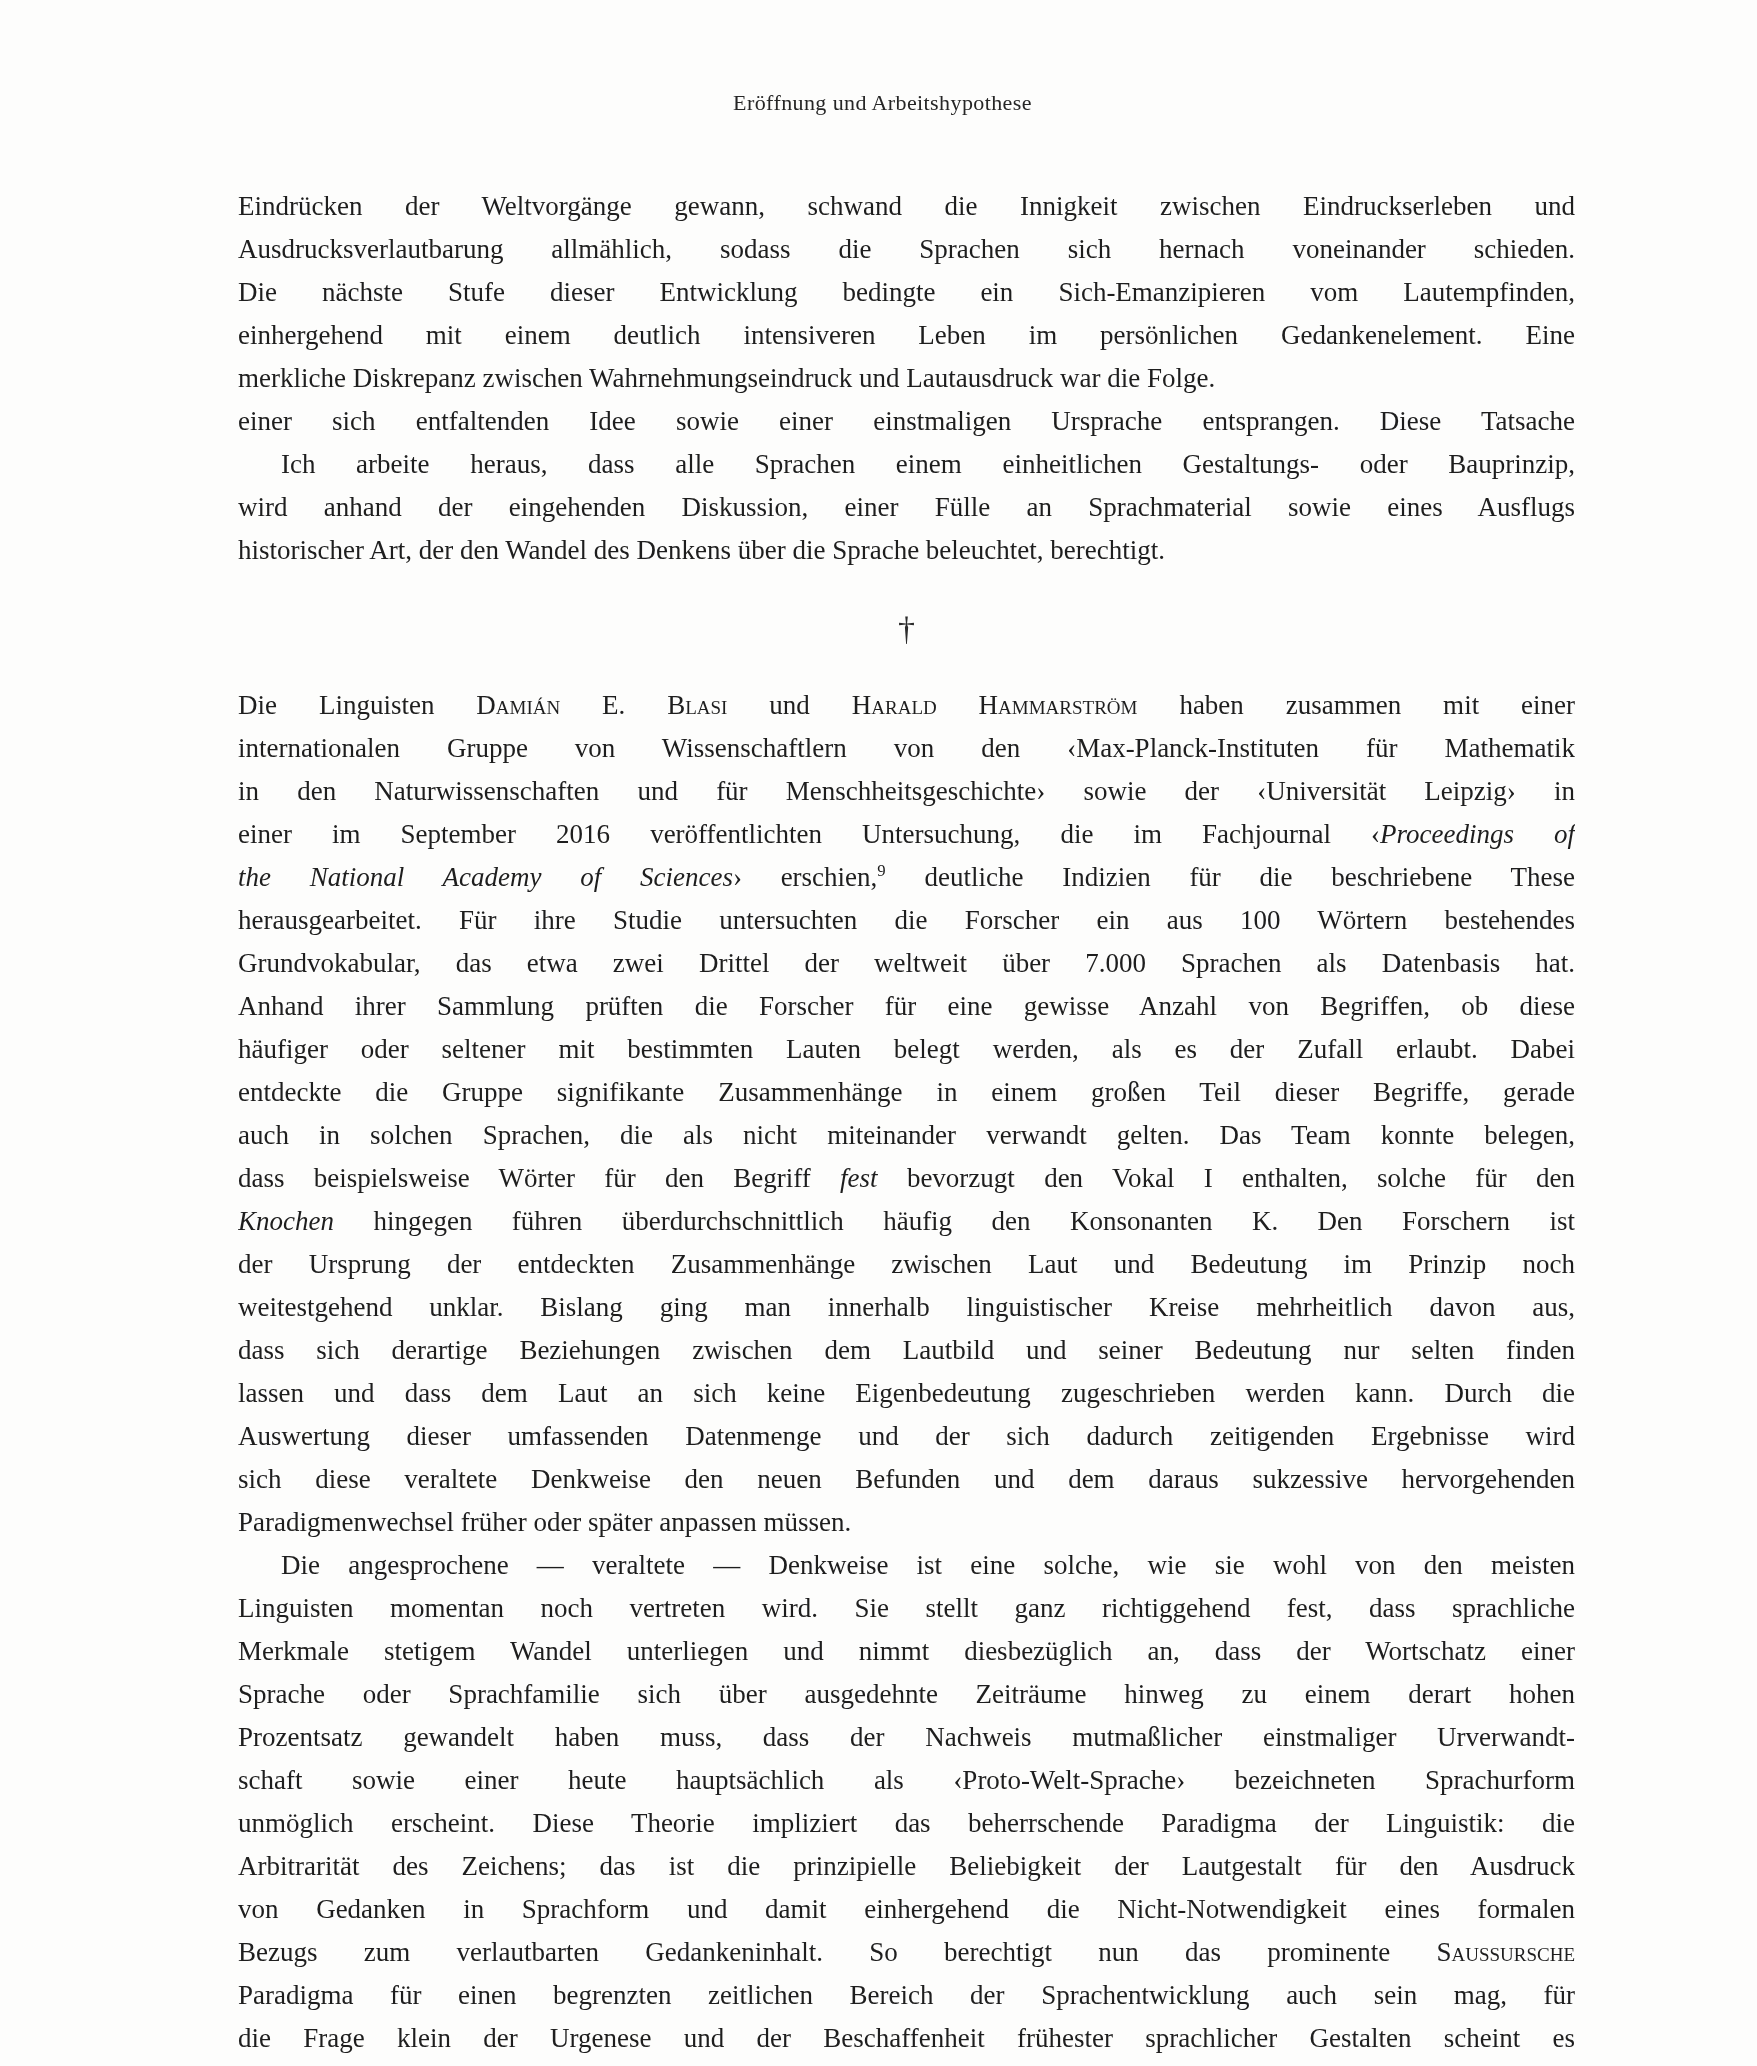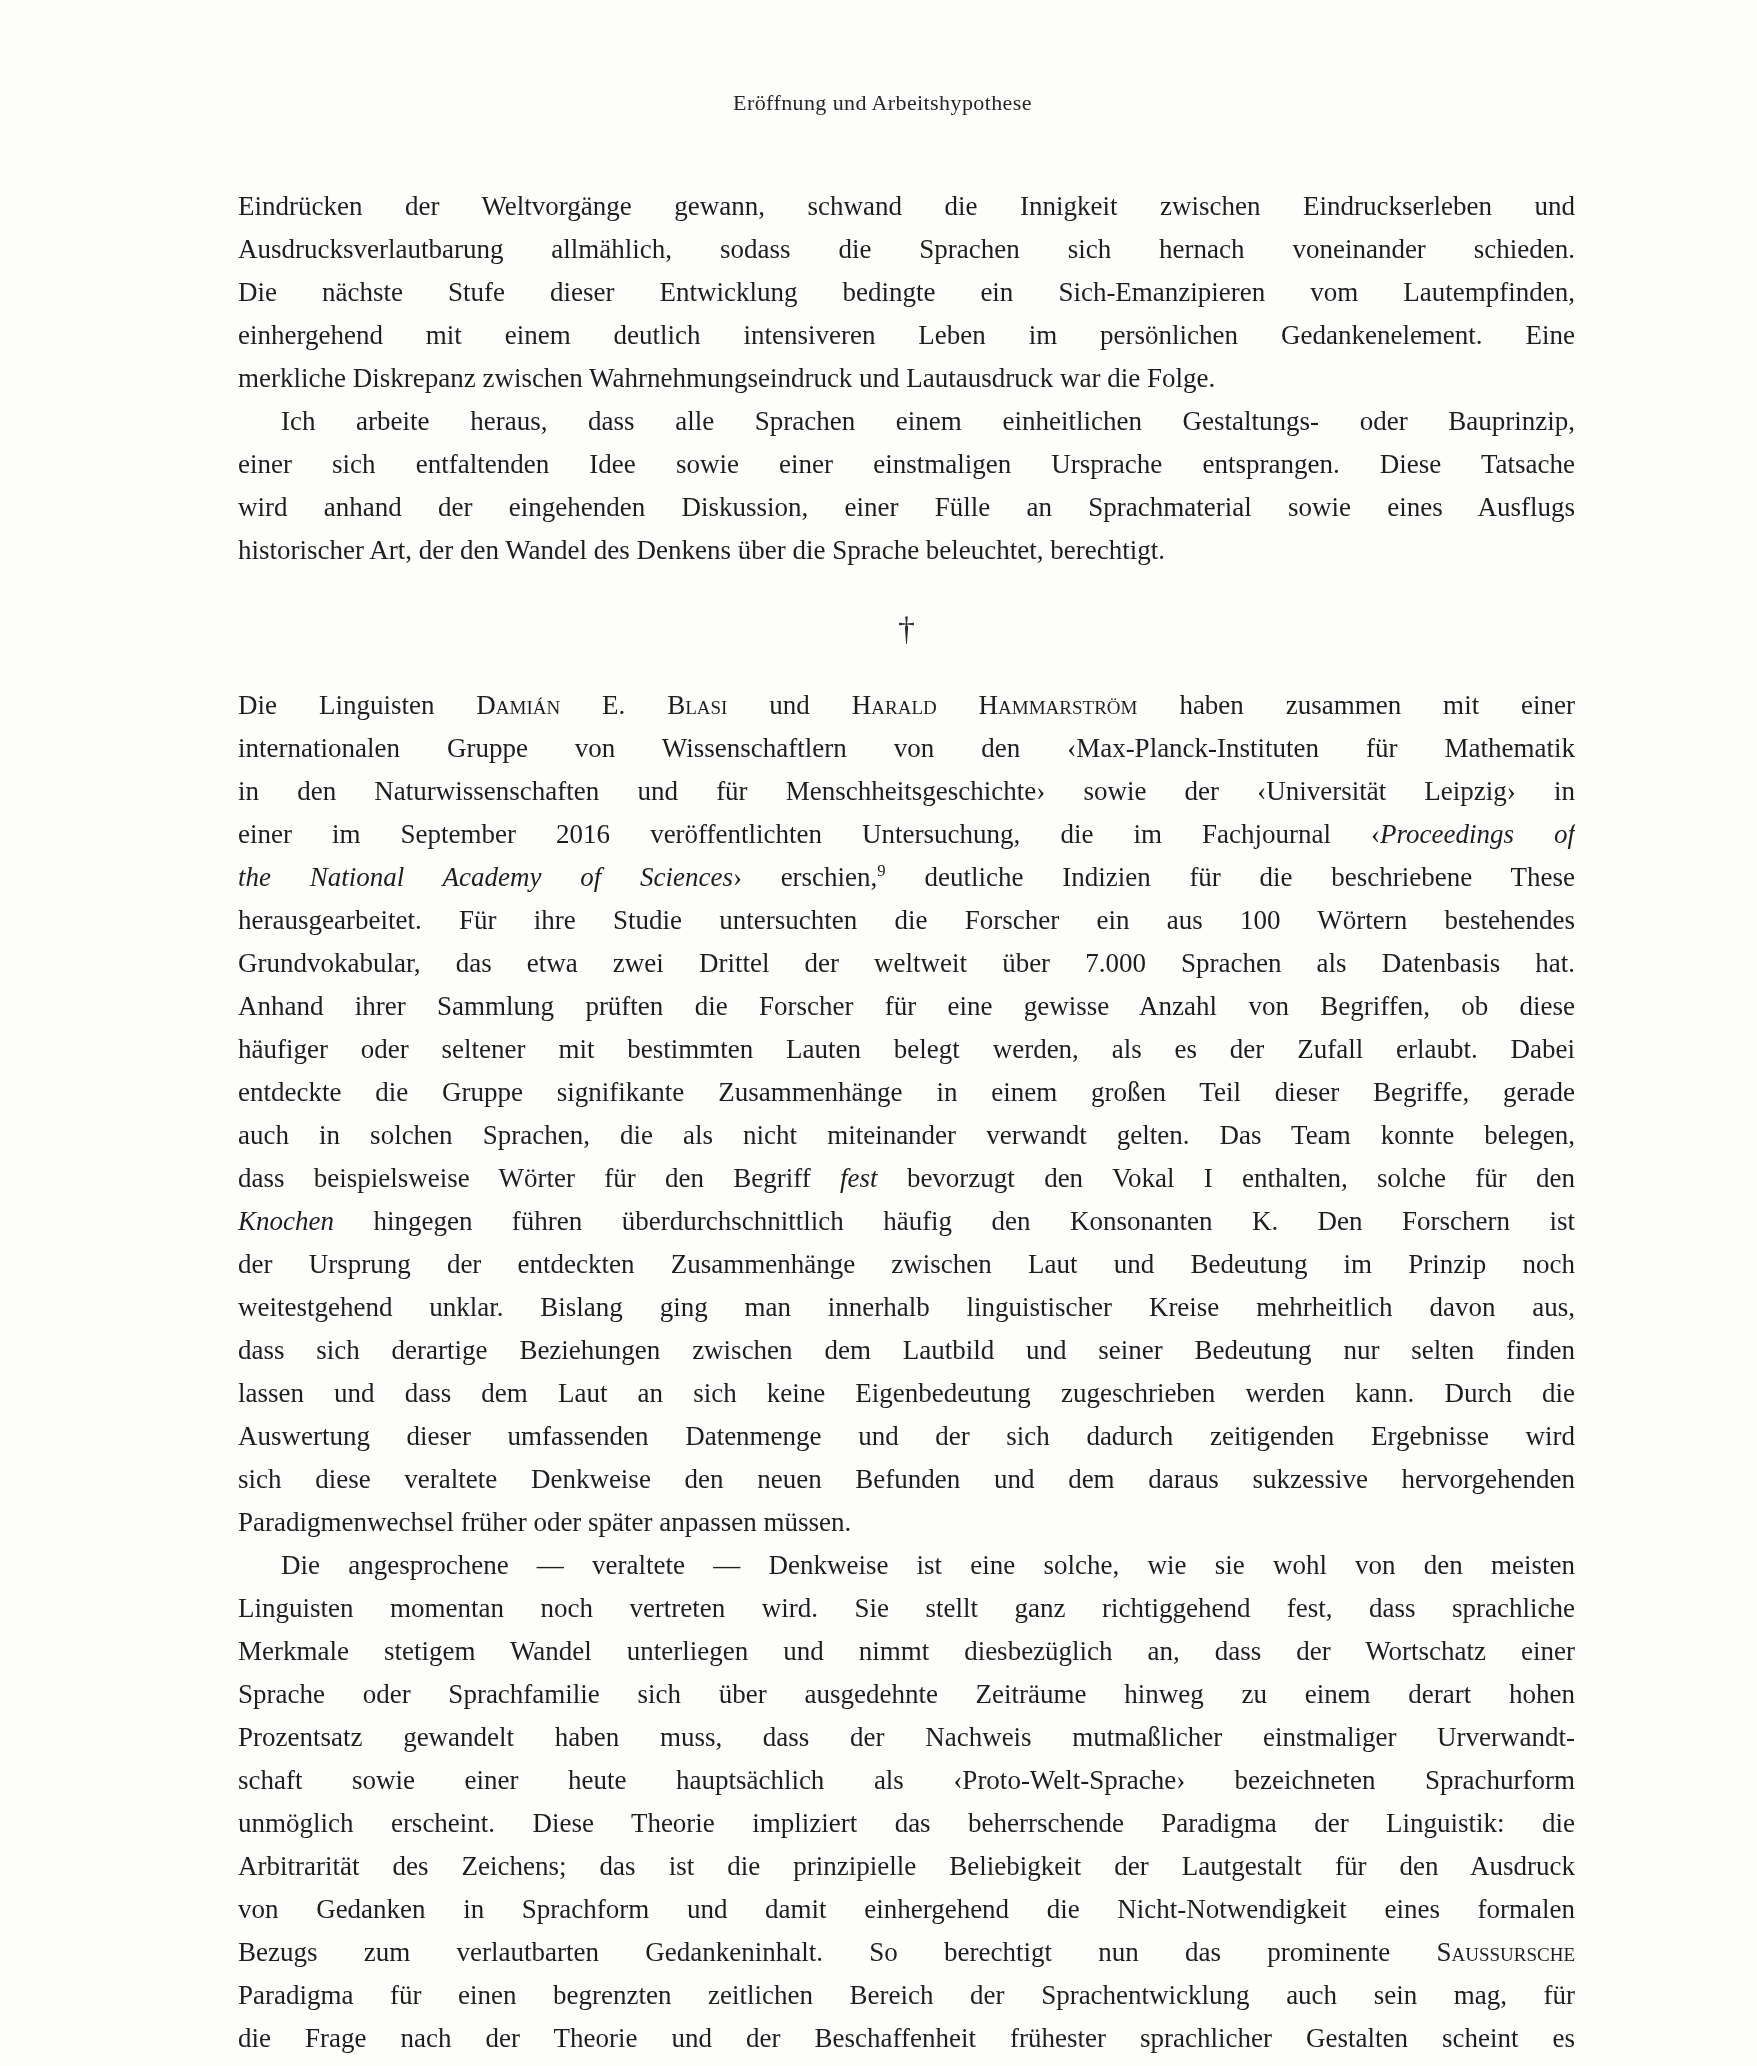--- a/index.html
+++ b/index.html
@@ -59,22 +59,22 @@
 
   <div class="running-header">Eröffnung und Arbeitshypothese</div>
 
   <div class="text-block">
 
   <div class="line">Eindrücken der Weltvorgänge gewann, schwand die Innigkeit zwischen Eindruckserleben und</div>
       <div class="line">Ausdrucksverlautbarung allmählich, sodass die Sprachen sich hernach voneinander schieden.</div>
       <div class="line">Die nächste Stufe dieser Entwicklung bedingte ein Sich-Emanzipieren vom Lautempfinden,</div>
       <div class="line">einhergehend mit einem deutlich intensiveren Leben im persönlichen Gedankenelement. Eine</div>
       <div class="line last">merkliche Diskrepanz zwischen Wahrnehmungseindruck und Lautausdruck war die Folge.</div>
+      <div class="line">einer sich entfaltenden Idee sowie einer einstmaligen Ursprache entsprangen. Diese Tatsache</div>
       <div class="line indent">Ich arbeite heraus, dass alle Sprachen einem einheitlichen Gestaltungs- oder Bauprinzip,</div>
-      <div class="line">einer sich entfaltenden Idee sowie einer einstmaligen Ursprache entsprangen. Diese Tatsache</div>
       <div class="line">wird anhand der eingehenden Diskussion, einer Fülle an Sprachmaterial sowie eines Ausflugs</div>
       <div class="line last">historischer Art, der den Wandel des Denkens über die Sprache beleuchtet, berechtigt.</div>
       <div class="ornament">†</div>
       <div class="line">Die Linguisten <span class="sc">Damián E. Blasi</span> und <span class="sc">Harald Hammarström</span> haben zusammen mit einer</div>
       <div class="line">internationalen Gruppe von Wissenschaftlern von den ‹Max-Planck-Instituten für Mathematik</div>
       <div class="line">in den Naturwissenschaften und für Menschheitsgeschichte› sowie der ‹Universität Leipzig› in</div>
       <div class="line">einer im September 2016 veröffentlichten Untersuchung, die im Fachjournal ‹<i>Proceedings of</i></div>
       <div class="line"><i>the National Academy of Sciences</i>› erschien,<sup>9</sup> deutliche Indizien für die beschriebene These</div>
       <div class="line">herausgearbeitet. Für ihre Studie untersuchten die Forscher ein aus 100 Wörtern bestehendes</div>
       <div class="line">Grundvokabular, das etwa zwei Drittel der weltweit über 7.000 Sprachen als Datenbasis hat.</div>
@@ -95,17 +95,17 @@
       <div class="line">Linguisten momentan noch vertreten wird. Sie stellt ganz richtiggehend fest, dass sprachliche</div>
       <div class="line">Merkmale stetigem Wandel unterliegen und nimmt diesbezüglich an, dass der Wortschatz einer</div>
       <div class="line">Sprache oder Sprachfamilie sich über ausgedehnte Zeiträume hinweg zu einem derart hohen</div>
       <div class="line">Prozentsatz gewandelt haben muss, dass der Nachweis mutmaßlicher einstmaliger Urverwandt-</div>
       <div class="line">schaft sowie einer heute hauptsächlich als ‹Proto-Welt-Sprache› bezeichneten Sprachurform</div>
       <div class="line">unmöglich erscheint. Diese Theorie impliziert das beherrschende Paradigma der Linguistik: die</div>
       <div class="line">Arbitrarität des Zeichens; das ist die prinzipielle Beliebigkeit der Lautgestalt für den Ausdruck</div>
       <div class="line">von Gedanken in Sprachform und damit einhergehend die Nicht-Notwendigkeit eines formalen</div>
       <div class="line">Bezugs zum verlautbarten Gedankeninhalt. So berechtigt nun das prominente <span class="sc">Saussursche</span></div>
       <div class="line">Paradigma für einen begrenzten zeitlichen Bereich der Sprachentwicklung auch sein mag, für</div>
-      <div class="line">die Frage nach der Theorie und der Beschaffenheit frühester sprachlicher Gestalten scheint es</div>
+      <div class="line">die Frage klein der Urgenese und der Beschaffenheit frühester sprachlicher Gestalten scheint es</div>
     </div>
 
 </div>
 
 
 </body></html>

